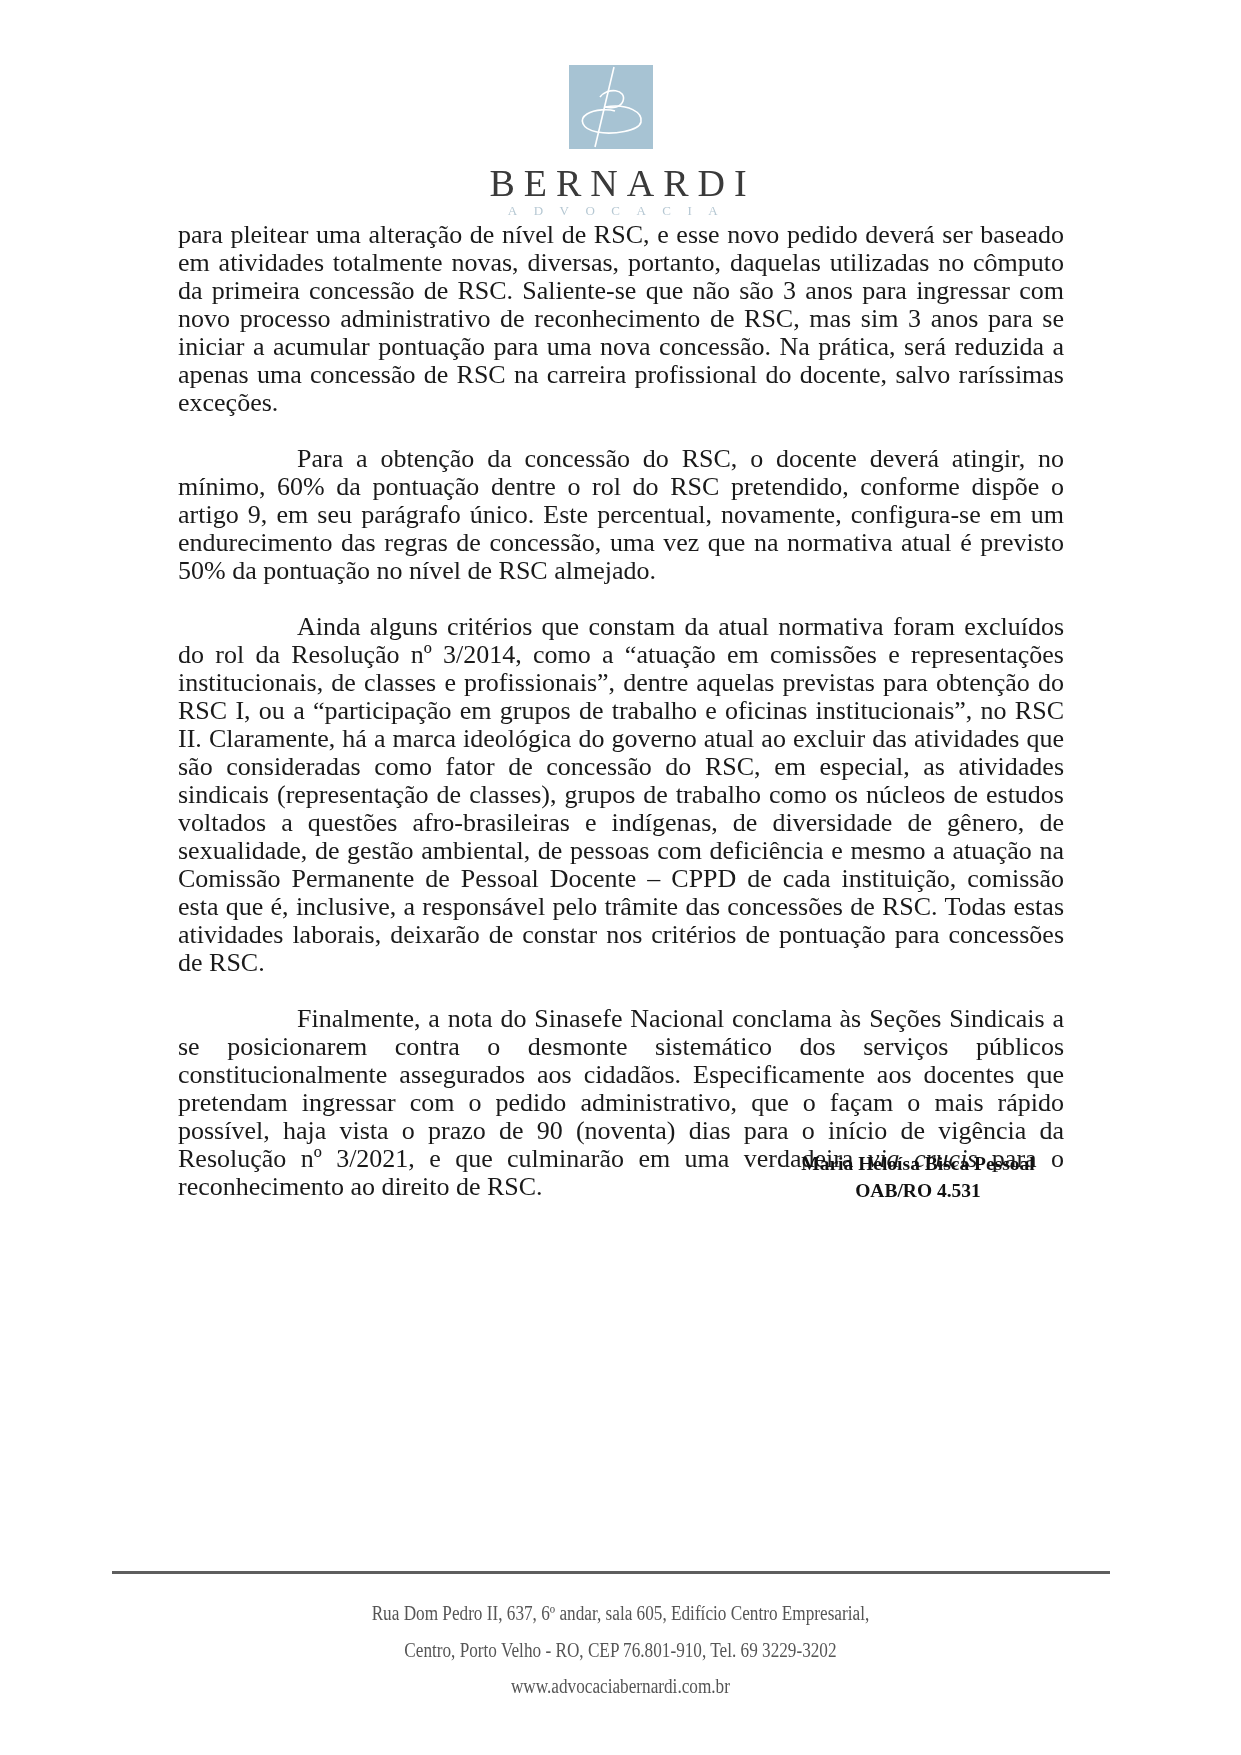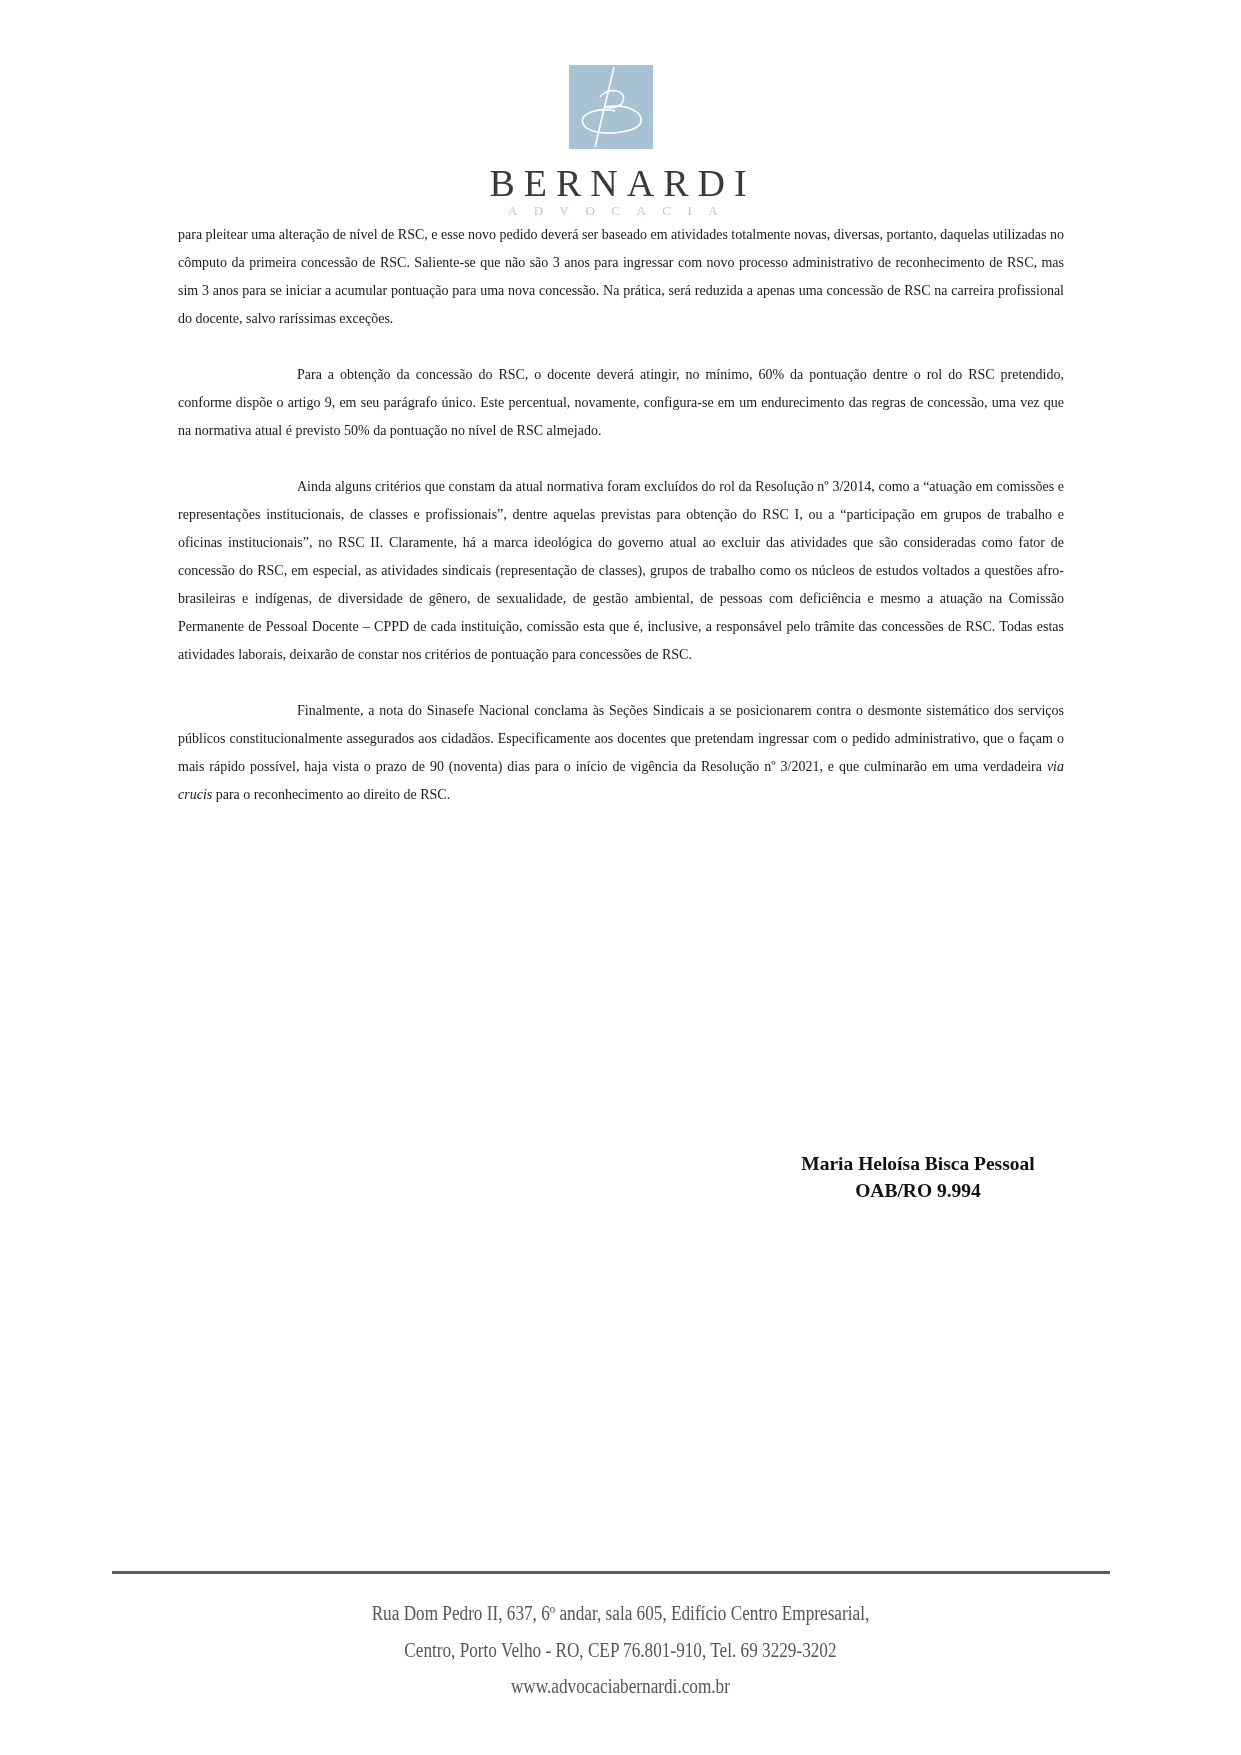--- a/index.html
+++ b/index.html
@@ -54,21 +54,21 @@
       line-height: 16px;
       padding-left: 1px;
       box-sizing: border-box;
     }
     
     .body-text {
       position: absolute;
       left: 178px;
       top: 221px;
       width: 886px;
-      font-size: 14px;
+      font-size: 26px;
       line-height: 28px;
       text-align: justify;
       color: #1a1a1a;
     }
     .body-text p {
       margin: 0 0 28px 0;
       text-align: justify;
     }
     .body-text p.indent {
       text-indent: 119px;
@@ -145,19 +145,19 @@
   <p>para pleitear uma alteração de nível de RSC, e esse novo pedido deverá ser baseado em atividades totalmente novas, diversas, portanto, daquelas utilizadas no cômputo da primeira concessão de RSC. Saliente-se que não são 3 anos para ingressar com novo processo administrativo de reconhecimento de RSC, mas sim 3 anos para se iniciar a acumular pontuação para uma nova concessão. Na prática, será reduzida a apenas uma concessão de RSC na carreira profissional do docente, salvo raríssimas exceções.</p>
   <p class="indent">Para a obtenção da concessão do RSC, o docente deverá atingir, no mínimo, 60% da pontuação dentre o rol do RSC pretendido, conforme dispõe o artigo 9, em seu parágrafo único. Este percentual, novamente, configura-se em um endurecimento das regras de concessão, uma vez que na normativa atual é previsto 50% da pontuação no nível de RSC almejado.</p>
   <p class="indent">Ainda alguns critérios que constam da atual normativa foram excluídos do rol da Resolução nº 3/2014, como a “atuação em comissões e representações institucionais, de classes e profissionais”, dentre aquelas previstas para obtenção do RSC I, ou a “participação em grupos de trabalho e oficinas institucionais”, no RSC II. Claramente, há a marca ideológica do governo atual ao excluir das atividades que são consideradas como fator de concessão do RSC, em especial, as atividades sindicais (representação de classes), grupos de trabalho como os núcleos de estudos voltados a questões afro-brasileiras e indígenas, de diversidade de gênero, de sexualidade, de gestão ambiental, de pessoas com deficiência e mesmo a atuação na Comissão Permanente de Pessoal Docente – CPPD de cada instituição, comissão esta que é, inclusive, a responsável pelo trâmite das concessões de RSC. Todas estas atividades laborais, deixarão de constar nos critérios de pontuação para concessões de RSC.</p>
   <p class="indent last"><span>Finalmente, a nota do Sinasefe Nacional conclama às Seções Sindicais a se posicionarem contra o desmonte sistemático dos serviços públicos constitucionalmente assegurados aos cidadãos. Especificamente aos docentes que pretendam ingressar com o pedido administrativo, que o façam o mais rápido possível, haja vista o prazo de 90 (noventa) dias para o início de vigência da Resolução nº 3/2021, e que culminarão em uma verdadeira</span> <em>via crucis</em><span> para o reconhecimento ao direito de RSC.</span></p>
 </div>
 
 <div class="signature left">
 </div>
 <div class="signature right">
   <div>Maria Heloísa Bisca Pessoal</div>
-  <div>OAB/RO 9.994</div>
+  <div>OAB/RO 4.531</div>
 </div>
 
 <div class="footer-rule"></div>
 <div class="footer-line l1">Rua Dom Pedro II, 637, 6º andar, sala 605, Edifício Centro Empresarial,</div>
 <div class="footer-line l2">Centro, Porto Velho - RO, CEP 76.801-910, Tel. 69 3229-3202</div>
 <div class="footer-line l3">www.advocaciabernardi.com.br</div>
 
 </body></html>

